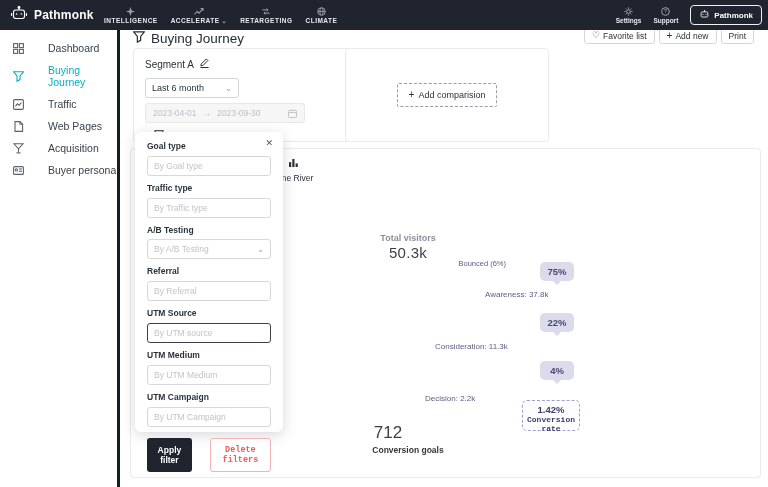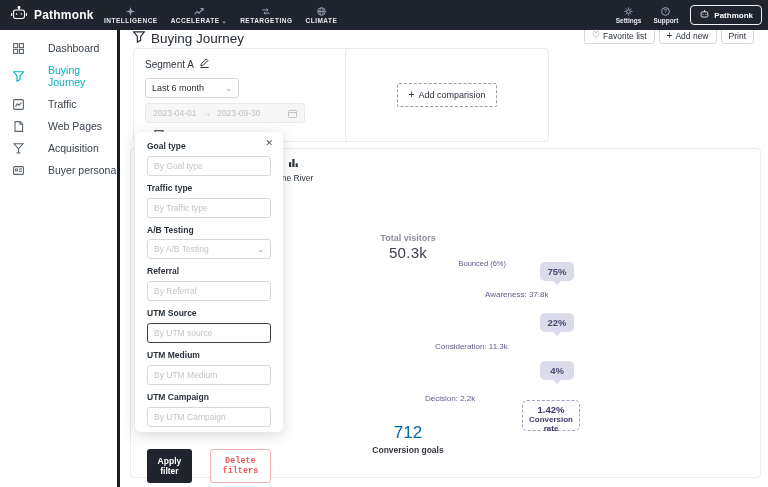--- a/index.html
+++ b/index.html
@@ -46,21 +46,21 @@
   .comparison-card { left:345px; top:48px; width:204px; height:94px; display:flex; align-items:center; justify-content:center; }
   .add-comparison { display:flex; align-items:center; gap:4px; border:1px dashed #9a9aa2; border-radius:2px; background:#fff; padding:6px 11px; font-size:9px; color:#2b323b; cursor:pointer; font-family:inherit; }
   
   .popup { position:absolute; left:135px; top:132px; width:148px; height:300px; background:#fff; border-radius:6px; box-shadow:0 3px 14px rgba(40,40,60,.18); z-index:20; padding:9px 12px 10px; }
   .popup-close { position:absolute; top:6px; right:10px; font-size:9px; color:#555; cursor:pointer; }
   .f-label { font-size:8.5px; font-weight:bold; color:#2b323b; margin-bottom:4px; }
   .f-input { width:100%; height:20px; border:1px solid #d8d8d8; border-radius:3px; font-size:8.5px; color:#2b323b; padding:0 6px; margin-bottom:7px; font-family:inherit; outline:none; background:#fff; }
   .f-input::placeholder { color:#c3c3c8; }
   .f-input.focused { border:1.5px solid #3f3f46; }
   .f-select { width:100%; height:20px; border:1px solid #d8d8d8; border-radius:3px; font-size:8.5px; color:#c3c3c8; padding:0 6px; margin-bottom:7px; display:flex; align-items:center; justify-content:space-between; cursor:pointer; background:#fff; }
-  .popup-actions { display:flex; gap:18px; margin-top:15px;border-radius:16px; }
+  .popup-actions { display:flex; gap:18px; margin-top:4px;border-radius:16px; }
   .apply-btn { background:#20242f; color:#fff; border:none; border-radius:3px; font-size:8.5px; font-weight:bold; padding:6px 9px; cursor:pointer; font-family:inherit; }
   .delete-btn { background:#fff; color:#e95c5c; border:1px solid #f3b1b4; border-radius:3px; font-size:8.5px; font-weight:bold; padding:6px 8px; cursor:pointer; font-family:Liberation Mono, monospace; }
   
   .chart-card { left:130px; top:148px; width:631px; height:330px; }
   .mode-toggle { position:absolute; left:255px; top:154px; width:76px; text-align:center; z-index:3; cursor:pointer; }
   .mode-toggle .icon { color:#2b323b; }
   .mode-label { font-size:8.5px; color:#2b323b; margin-top:1px; }
   .funnel-svg { position:absolute; left:130px; top:148px; z-index:1; }
   .cl { position:absolute; z-index:2; }
   .total-label { left:358px; top:233px; width:100px; text-align:center; font-size:9px; font-weight:600; color:#8e8e9b; }
@@ -68,22 +68,22 @@
   .bounced-label { left:366px; top:259px; width:140px; text-align:right; font-size:7.5px; color:#5f5b84; }
   .stage-label { font-size:8px; color:#5f5b84; }
   .awareness-label { left:485px; top:290px; }
   .consideration-label { left:435px; top:342px; }
   .decision-label { left:425px; top:394px; }
   .pct-badge { position:absolute; left:540px; width:34px; height:19px; background:#dcdbeb; border-radius:5px; color:#4a4770; font-size:9.5px; font-weight:bold; text-align:center; line-height:19px; z-index:2; }
   .pct-badge::after { content:""; position:absolute; left:13px; bottom:-4px; border-left:4px solid transparent; border-right:4px solid transparent; border-top:4px solid #dcdbeb; }
   .badge-75 { top:262px; } .badge-22 { top:313px; } .badge-4 { top:361px; }
   .conv-box { position:absolute; left:522px; top:400px; width:58px; height:31px; border:1.5px dashed #a39ecb; border-radius:5px; background:#fdfdff; text-align:center; padding-top:3px; z-index:2; }
   .conv-value { font-size:9.5px; font-weight:bold; color:#3d3968; }
-  .conv-label { font-size:8px; font-weight:bold; color:#3d3968; }
-  .goals-value { left:358px; top:423px; width:100px; text-align:center; font-size:17px; color:#0369a1; }
+  .conv-label { font-size:8px; font-weight:bold; color:#3d3968;font-family:Liberation Mono, monospace; }
+  .goals-value { left:338px; top:423px; width:100px; text-align:center; font-size:17px; color:#404040; }
   .goals-label { left:358px; top:445px; width:100px; text-align:center; font-size:8.5px; font-weight:bold; color:#35353e; }
 </style>
 </head>
 <body>
 
 <div class="screen">
 
   <div class="navbar">
     <div class="brand">
       <span class="icon">

